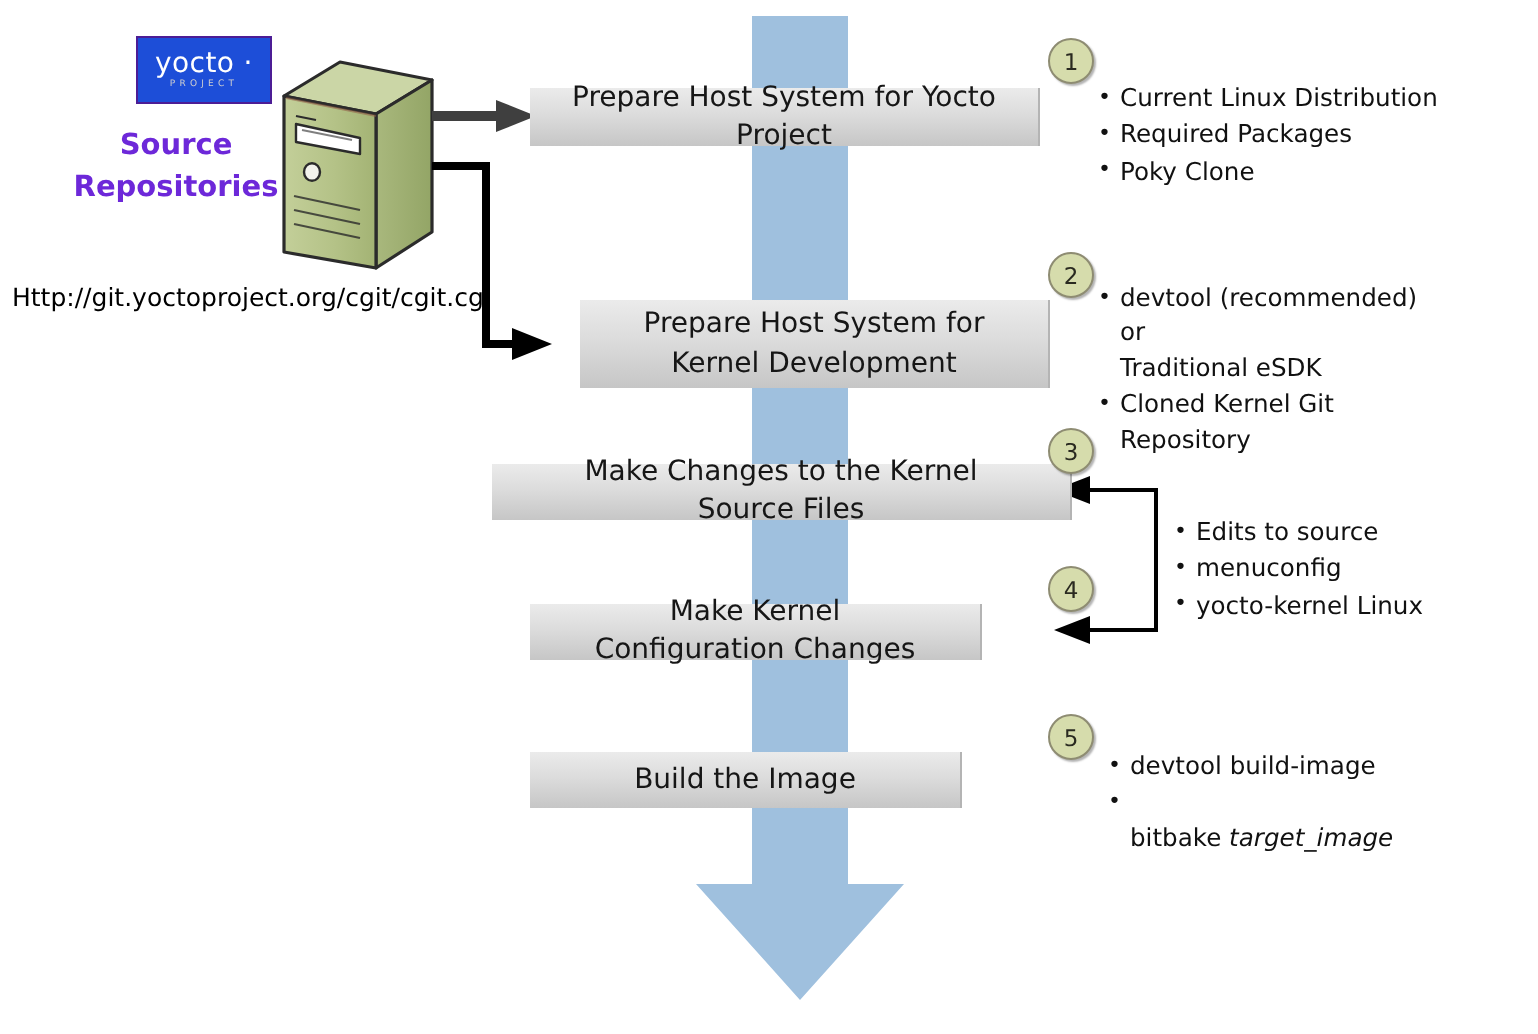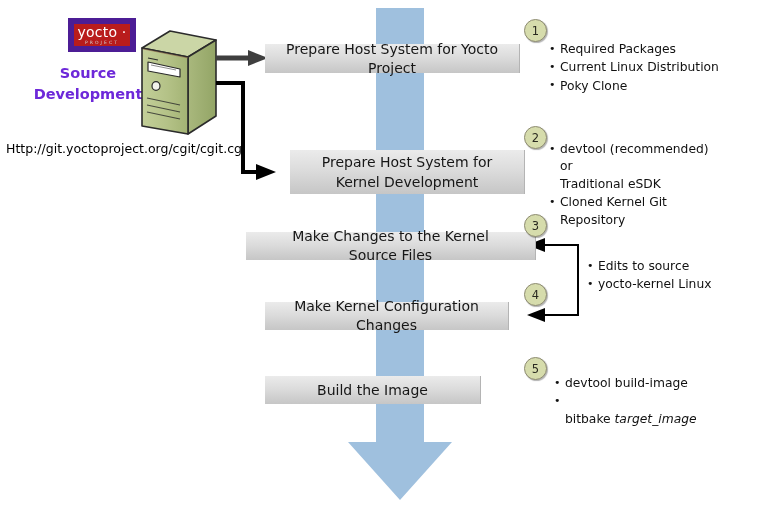--- a/index.html
+++ b/index.html
@@ -25,22 +25,22 @@
     left: 0; top: 0;
     width: 769px; height: 517px;
     pointer-events: none;
   }
 
   
   .logo {
     position: absolute;
     left: 68px; top: 18px;
     width: 68px; height: 34px;
-    background: #b91c1c;
-    border: 6px solid #4c1d95;
+    background: #1d4ed8;
+    border: 1px solid #4c1d95;
     box-sizing: border-box;
     display: flex;
     flex-direction: column;
     align-items: center;
     justify-content: center;
     line-height: 1;
   }
   .logo-main {
     color: #ffffff;
     font-size: 14px;
@@ -163,21 +163,21 @@
     <path d="M 376 8 L 424 8 L 424 442 L 452 442 L 400 500 L 348 442 L 376 442 Z" fill="#9fc0de"></path>
   </svg>
 
   <div class="logo">
     <span class="logo-main">yocto ·</span>
     <span class="logo-sub">PROJECT</span>
   </div>
 
   <div class="source-label">
     <div>Source</div>
-    <div>Development</div>
+    <div>Repositories</div>
   </div>
 
   <div class="repo-url">Http://git.yoctoproject.org/cgit/cgit.cgi</div>
 
   <svg class="server" viewBox="0 0 86 110" xmlns="http://www.w3.org/2000/svg">
 
     <path d="M 6 20 L 34 3 L 80 12 L 52 29 Z" fill="#cbd6a6" stroke="#2b2b2b" stroke-width="1.6" stroke-linejoin="round"></path>
 
     <path d="M 52 29 L 80 12 L 80 88 L 52 106 Z" fill="url(#srvside)" stroke="#2b2b2b" stroke-width="1.6" stroke-linejoin="round"></path>
 
@@ -221,21 +221,21 @@
   </div>
 
   <div class="pbox multi" style="left:290px; top:150px; width:235px; height:44px;align-items:center;">
     <span>Prepare Host System for Kernel Development</span>
   </div>
 
   <div class="pbox" style="left:234px; top:232px; width:290px; height:28px;margin-left:12px;">
     <span>Make Changes to the Kernel Source Files</span>
   </div>
 
-  <div class="pbox" style="left:265px; top:302px; width:244px; height:28px;">
+  <div class="pbox" style="left:265px; top:302px; width:226px; height:28px;">
     <span>Make Kernel Configuration Changes</span>
   </div>
 
   <div class="pbox" style="left:265px; top:376px; width:216px; height:28px;">
     <span>Build the Image</span>
   </div>
 
   <div class="badge" style="left:524px; top:19px;">
     <span>1</span>
   </div>
@@ -246,33 +246,34 @@
     <span>3</span>
   </div>
   <div class="badge" style="left:524px; top:283px;">
     <span>4</span>
   </div>
   <div class="badge" style="left:524px; top:357px;">
     <span>5</span>
   </div>
 
   <div class="blist" style="left:548px; top:41px; width:215px;">
+    <div class="bitem">Current Linux Distribution</div>
     <div class="bitem">Required Packages</div>
-    <div class="bitem">Current Linux Distribution</div>
     <div class="bitem">Poky Clone</div>
   </div>
 
   <div class="blist" style="left:548px; top:141px; width:172px;">
     <div class="bitem">devtool (recommended) or
 Traditional eSDK</div>
     <div class="bitem">Cloned Kernel Git Repository</div>
   </div>
 
   <div class="blist" style="left:586px; top:258px; width:180px;">
     <div class="bitem">Edits to source</div>
+    <div class="bitem">menuconfig</div>
     <div class="bitem">yocto-kernel Linux</div>
   </div>
 
   <div class="blist" style="left:553px; top:375px; width:200px;">
     <div class="bitem">devtool build-image</div>
     <div class="bitem">
       <span id="bitbake-note">bitbake <em>target_image</em></span>
     </div>
   </div>
 

